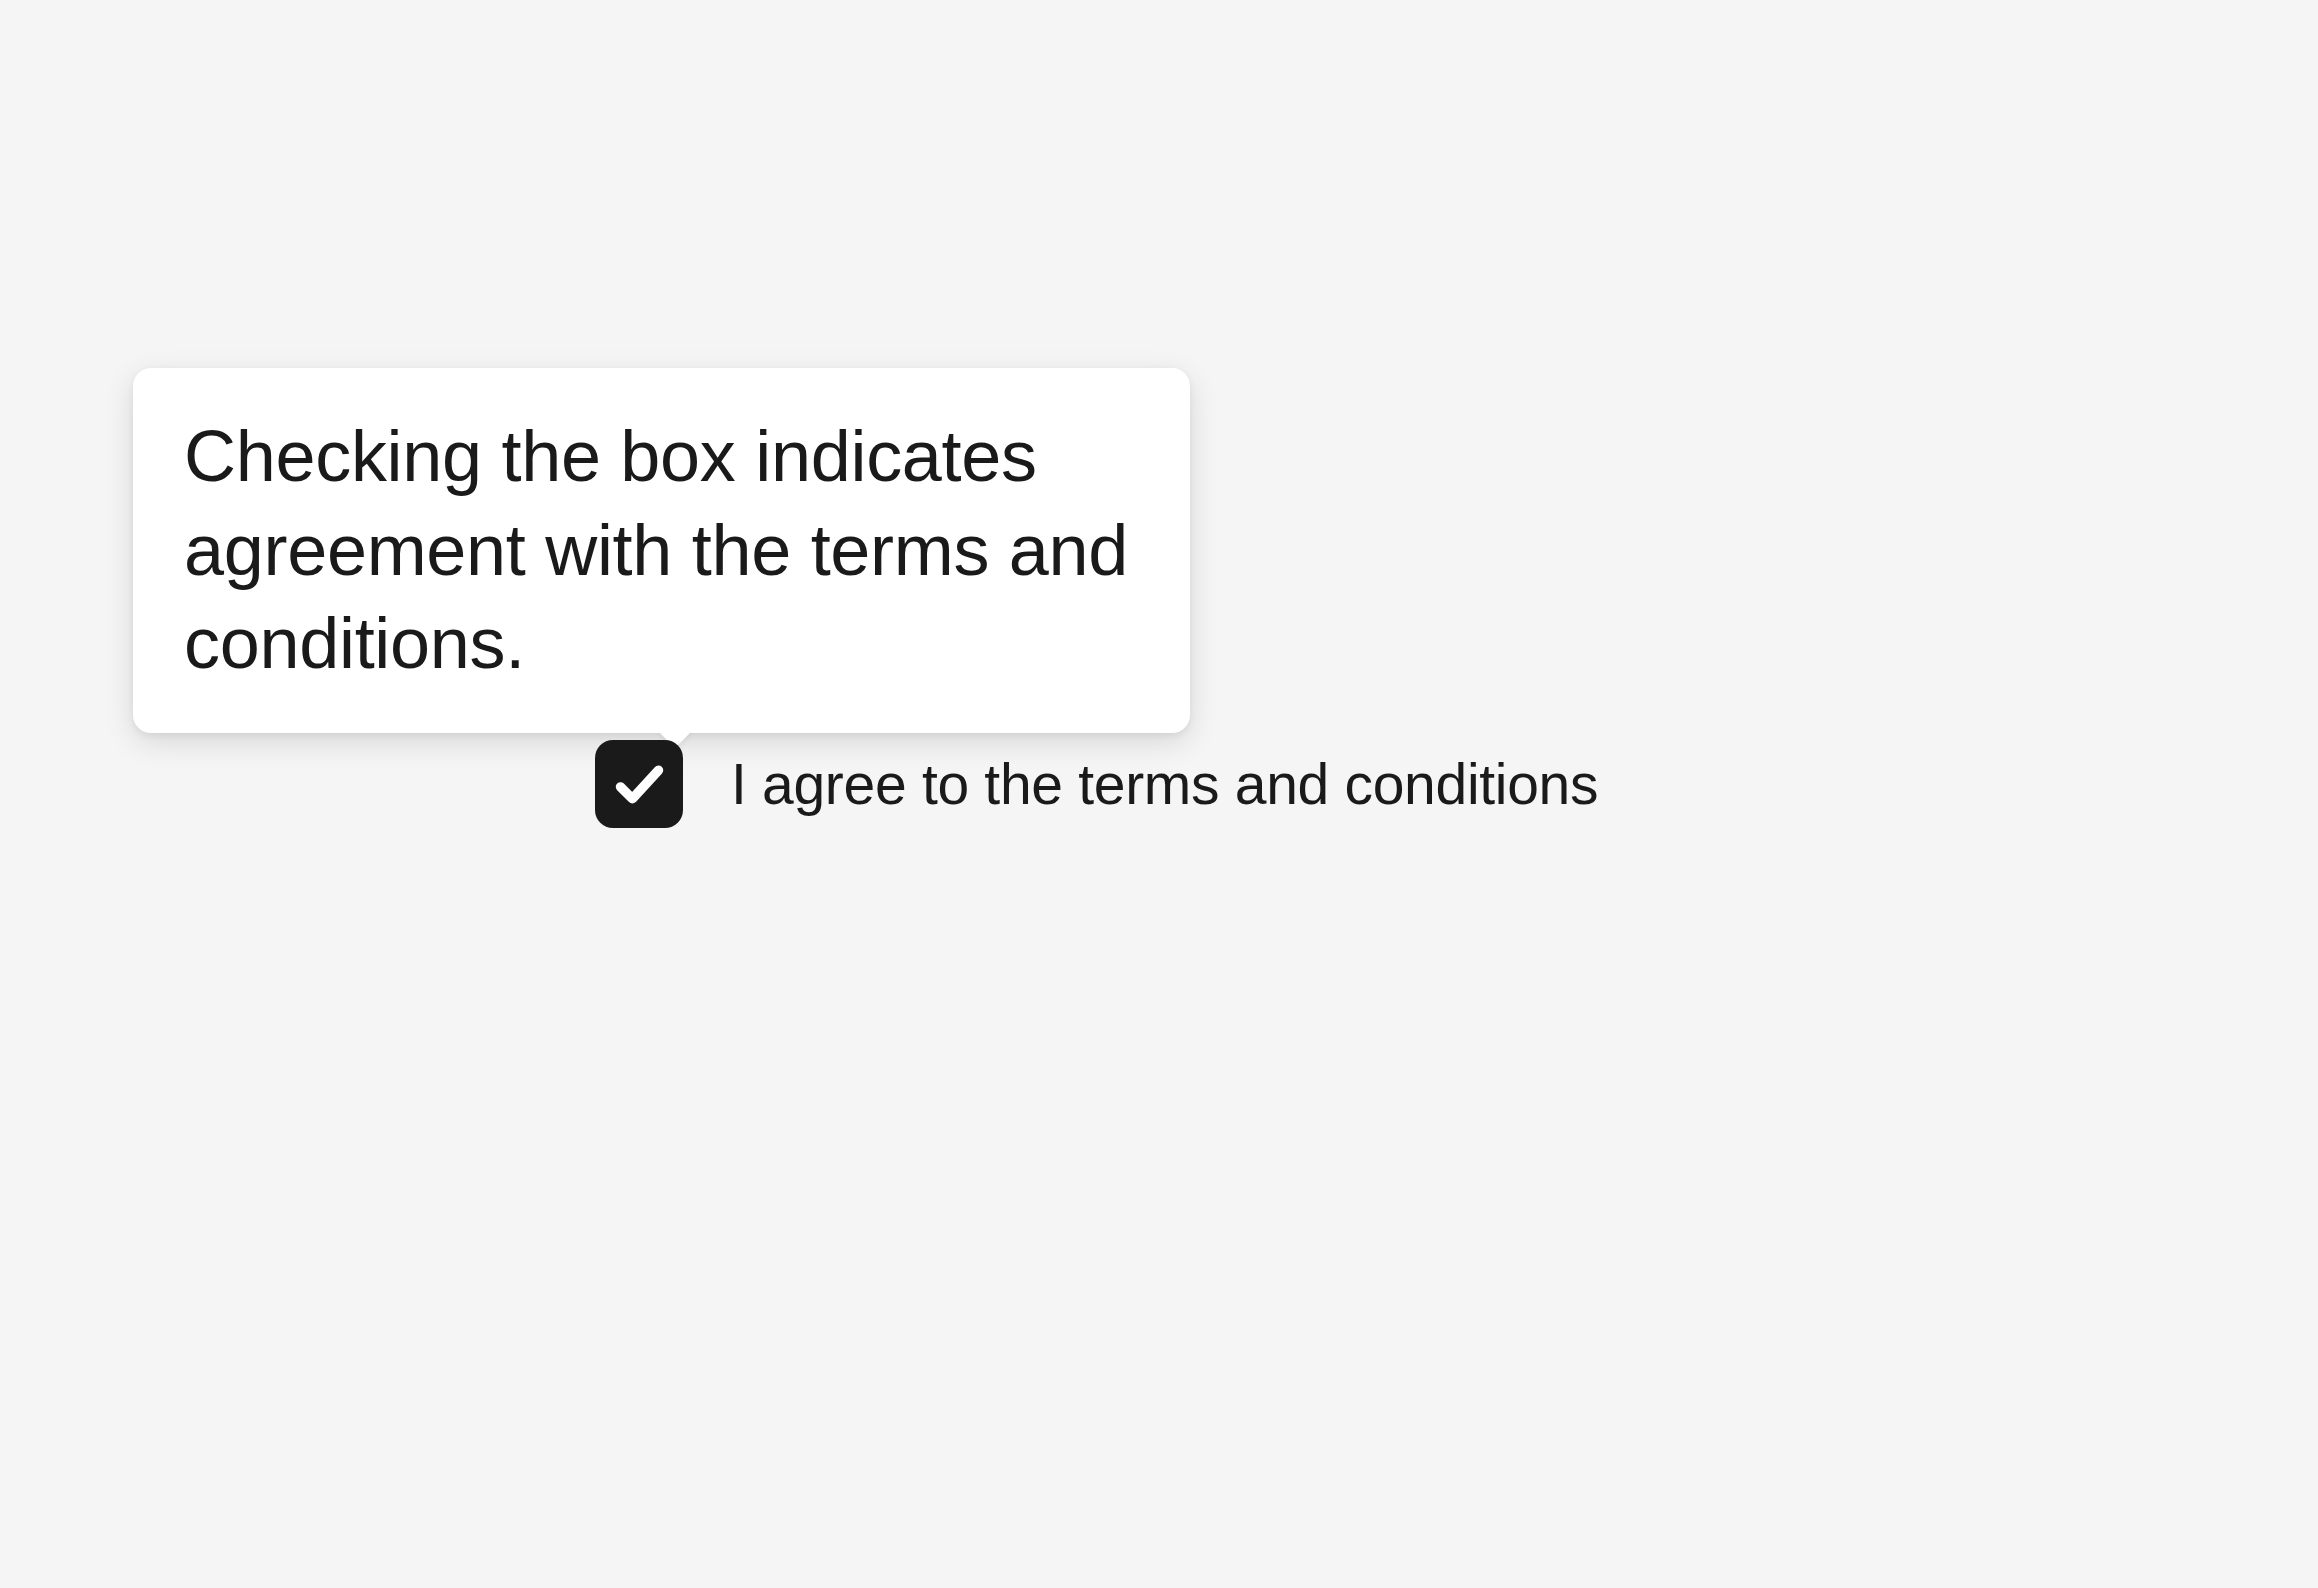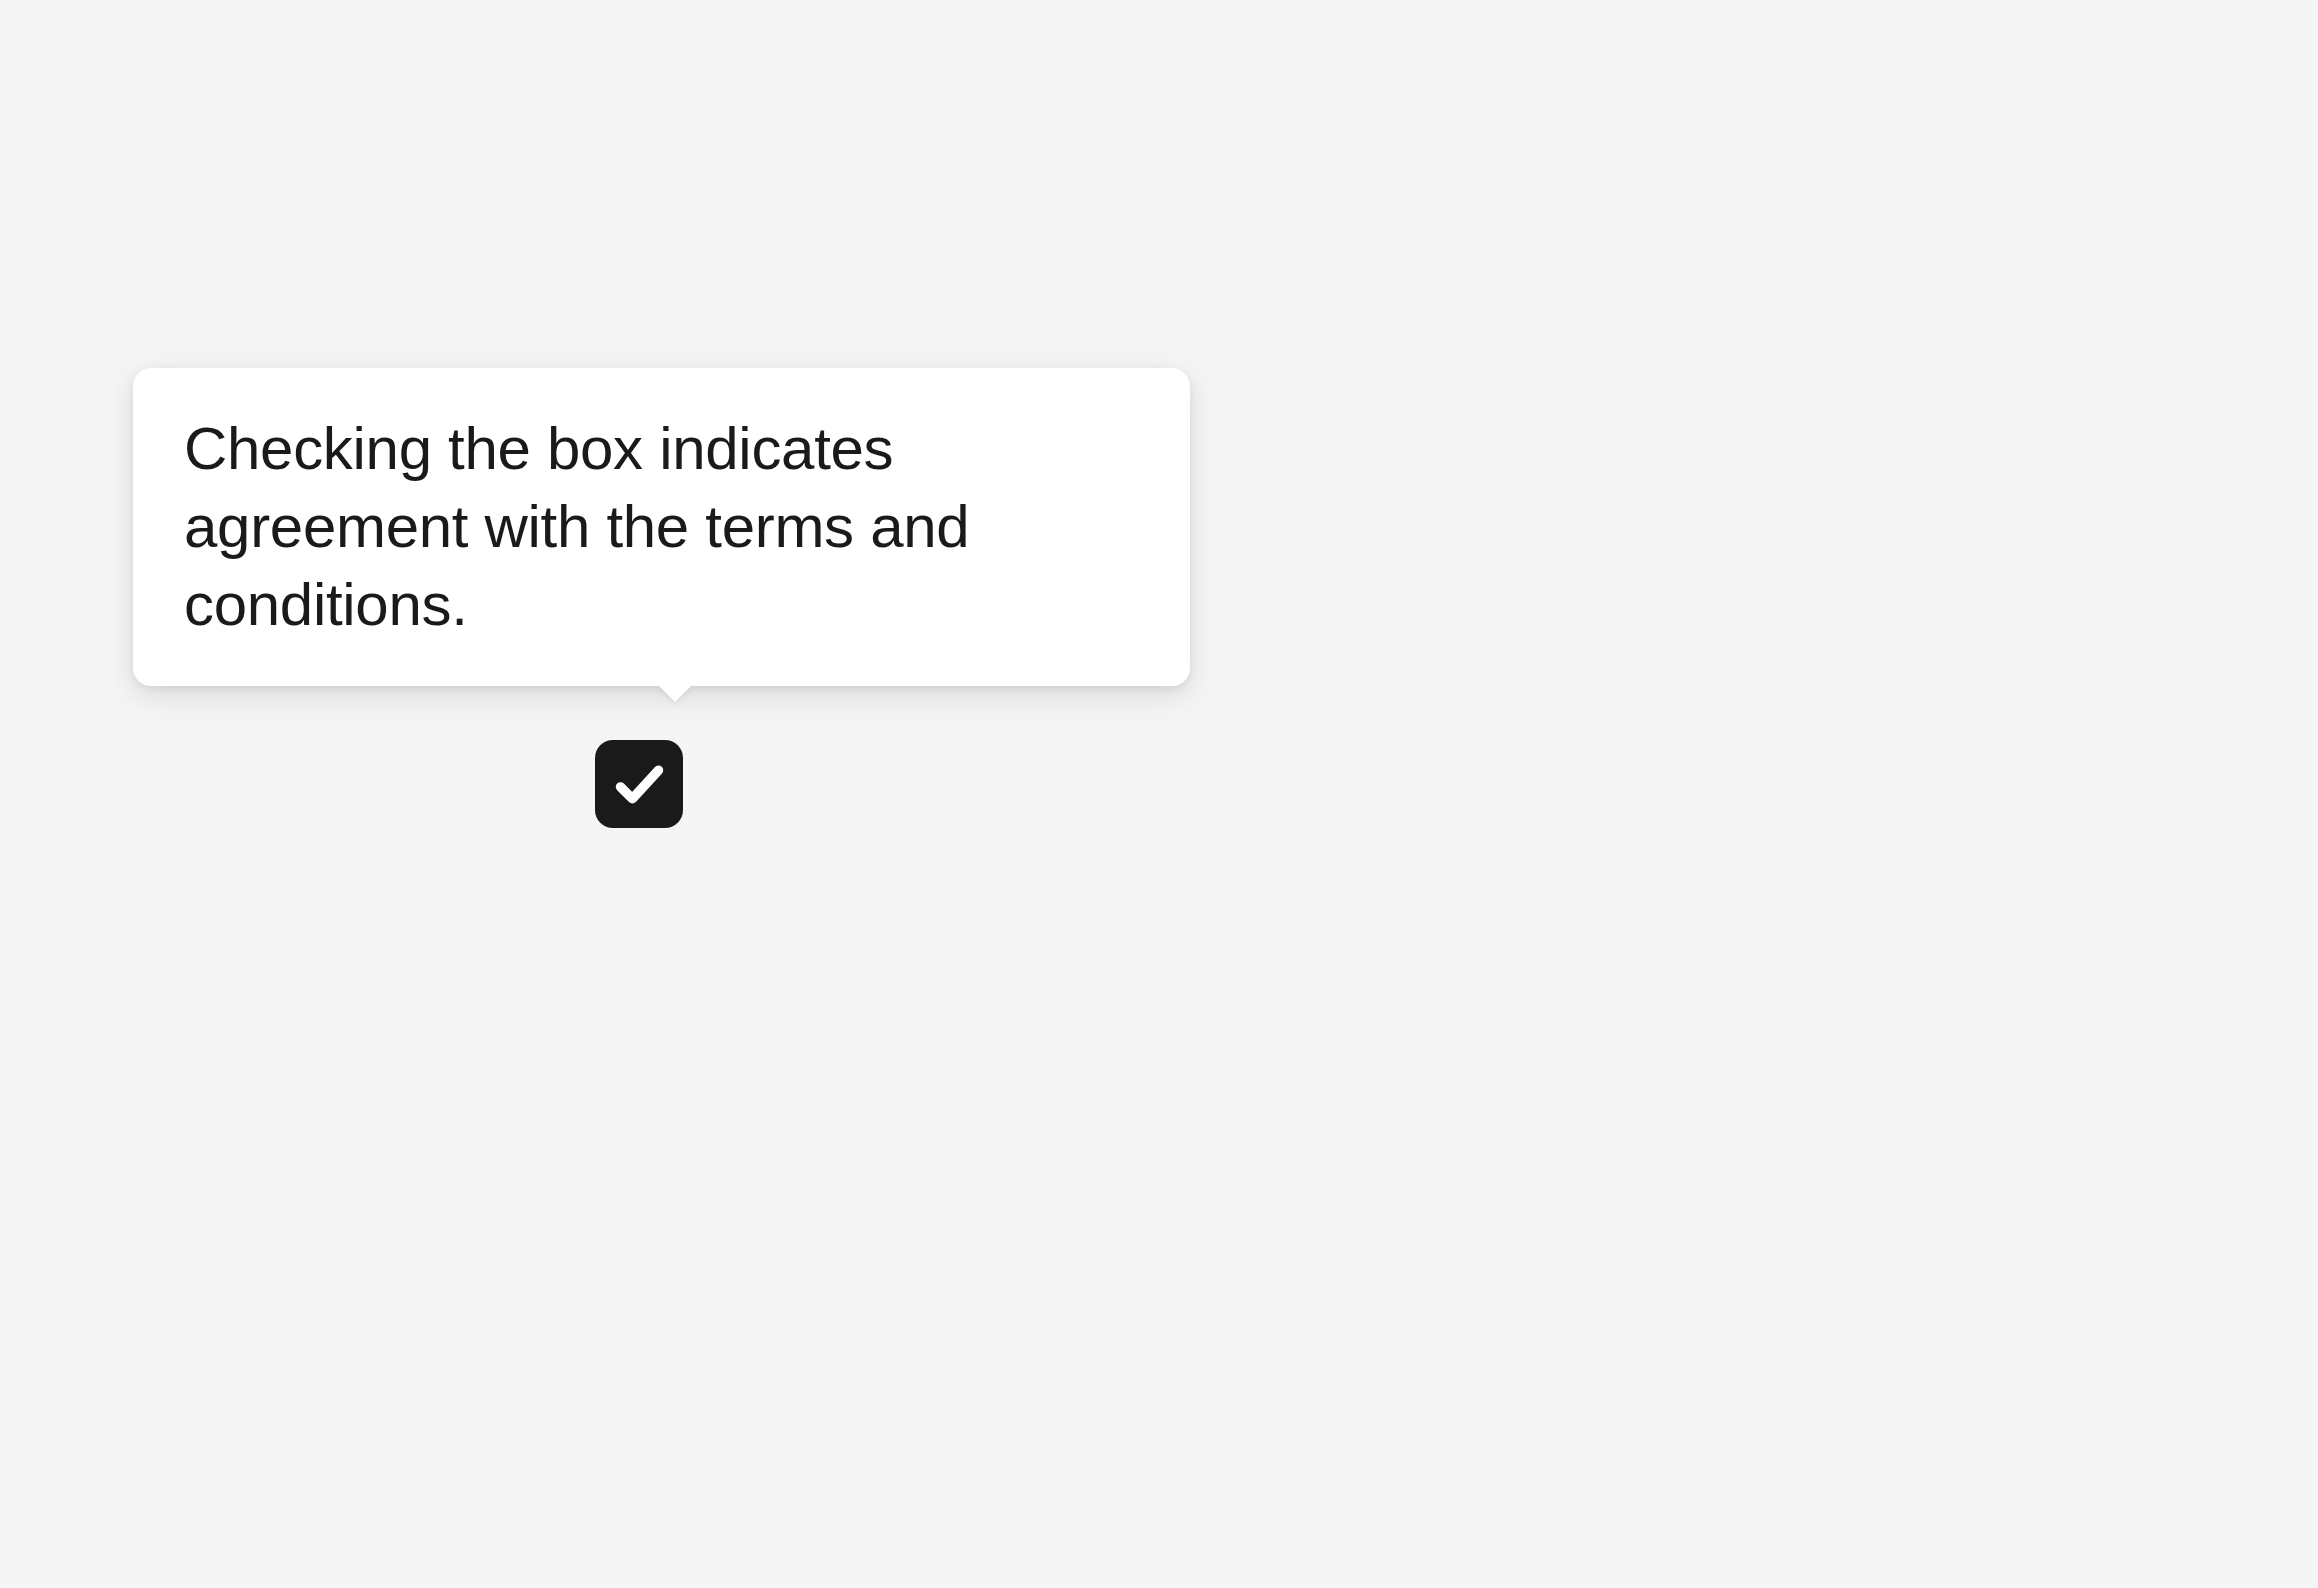--- a/index.html
+++ b/index.html
@@ -16,21 +16,21 @@
     }
     .tooltip {
       position: absolute;
       left: 133px;
       top: 368px;
       width: 1057px;
       background: #ffffff;
       border-radius: 18px;
       padding: 42px 51px;
       box-shadow: 0 9px 30px rgba(0,0,0,0.12), 0 2.4px 7.2px rgba(0,0,0,0.06);
-      font-size: 60px;
+      font-size: 72px;
       line-height: 1.3;
       color: #1a1a1a;
       letter-spacing: -0.3px;
     }
     .tooltip-arrow {
       position: absolute;
       bottom: -15.7px;
       left: 525px;
       width: 0;
       height: 0;
@@ -80,14 +80,15 @@
   <span>Checking the box indicates agreement with the terms and conditions.</span>
   <div class="tooltip-arrow"></div>
 </div>
 
 <div class="checkbox-row">
   <div class="checkbox">
     <svg viewBox="0 0 24 24">
       <polyline points="4 13 9 18 20 6"></polyline>
     </svg>
   </div>
+  <span class="checkbox-label">I agree to the terms and conditions</span>
 </div>
 
 
 </body></html>

